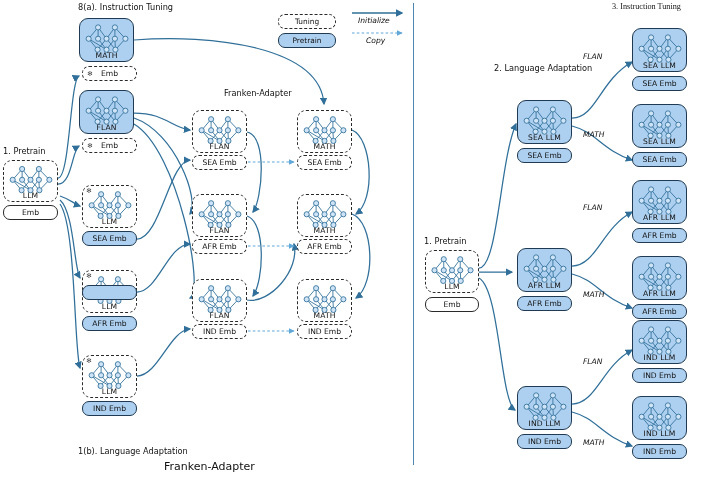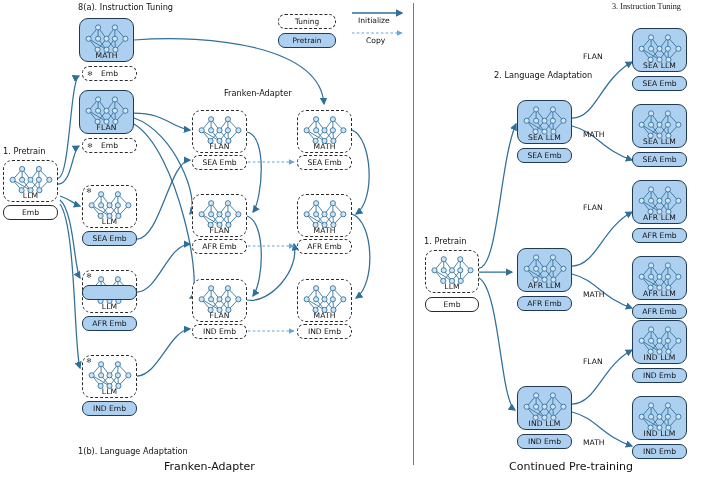--- a/index.html
+++ b/index.html
@@ -21,21 +21,21 @@
   .emb{position:absolute;box-sizing:border-box;border-radius:7px;height:15px;
        display:flex;align-items:center;justify-content:center;
        font-size:7.6px;line-height:8px;color:#111;white-space:nowrap;}
   .emb.train{background:#aed0f0;border:1.3px solid #1f3a52;}
   .emb.freeze{background:#ffffff;border:1.3px solid #2a2a2a;}
   .emb.freezedash{background:#ffffff;border:1.3px dashed #2a2a2a;}
   .emb .snow{position:absolute;left:4px;top:2px;font-size:7px;color:#333;line-height:10px;}
 
   
   .tx{position:absolute;font-size:8.2px;color:#111;white-space:nowrap;line-height:10px;}
-  .tx.sm{font-size:7.6px;}
+  .tx.sm{font-size:7.6px;font-style:italic;}
 
   
   .lgbox{position:absolute;box-sizing:border-box;border-radius:7px;height:15px;width:58px;
          display:flex;align-items:center;justify-content:center;font-size:7.4px;color:#111;}
   .lgbox.freeze{background:#fff;border:1.3px dashed #2a2a2a;}
   .lgbox.train{background:#aed0f0;border:1.3px solid #1f3a52;}
 
   .vdiv{position:absolute;background:#4d86b0;width:1.4px;}
   .ftitle{position:absolute;font-size:11px;color:#111;white-space:nowrap;}
 </style>
@@ -113,23 +113,22 @@
 
   <div class="vdiv" style="left:413px;top:3px;height:462px;"></div>
 
   <div class="tx" style="left:78px;top:2px;">8(a). Instruction Tuning</div>
   <div class="tx" style="left:3px;top:146px;">1. Pretrain</div>
   <div class="tx" style="left:78px;top:446px;">1(b). Language Adaptation</div>
   <div class="tx" style="left:224px;top:88px;">Franken-Adapter</div>
   <div class="ftitle" style="left:164px;top:460px;">Franken-Adapter</div>
 
   <div class="tx" style="left:612px;top:2px;font-family:Liberation Serif, serif;">3. Instruction Tuning</div>
-  <div class="tx" style="left:494px;top:70px;">2. Language Adaptation</div>
+  <div class="tx" style="left:494px;top:63px;">2. Language Adaptation</div>
   <div class="tx" style="left:424px;top:236px;">1. Pretrain</div>
-  <div class="ftitle" style="left:509px;top:460px;">Continued Pre-training</div>
 
   <div class="nbox freeze" style="left:3px;top:160px;width:55px;height:42px;">
       <svg class="netsvg" viewBox="0 0 55 42">
         <line x1="18.700000000000003" y1="8.4" x2="8.8" y2="19.74" stroke="#2f6f99" stroke-width="0.9"></line>
         <line x1="18.700000000000003" y1="8.4" x2="18.700000000000003" y2="19.74" stroke="#2f6f99" stroke-width="0.9"></line>
         <line x1="18.700000000000003" y1="8.4" x2="27.5" y2="19.74" stroke="#2f6f99" stroke-width="0.9"></line>
         <line x1="36.300000000000004" y1="8.4" x2="27.5" y2="19.74" stroke="#2f6f99" stroke-width="0.9"></line>
         <line x1="36.300000000000004" y1="8.4" x2="36.300000000000004" y2="19.74" stroke="#2f6f99" stroke-width="0.9"></line>
         <line x1="36.300000000000004" y1="8.4" x2="47.3" y2="19.74" stroke="#2f6f99" stroke-width="0.9"></line>
         <line x1="8.8" y1="19.74" x2="18.150000000000002" y2="30.66" stroke="#2f6f99" stroke-width="0.9"></line>

